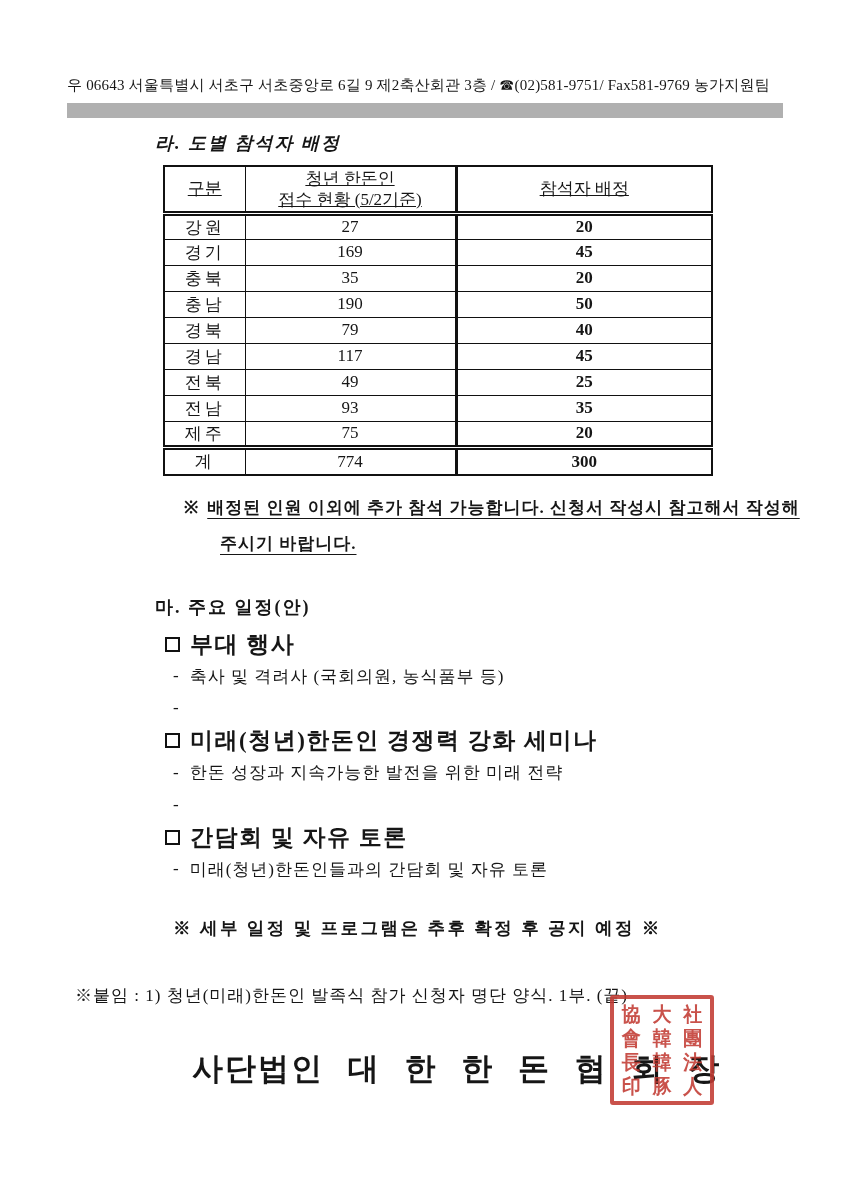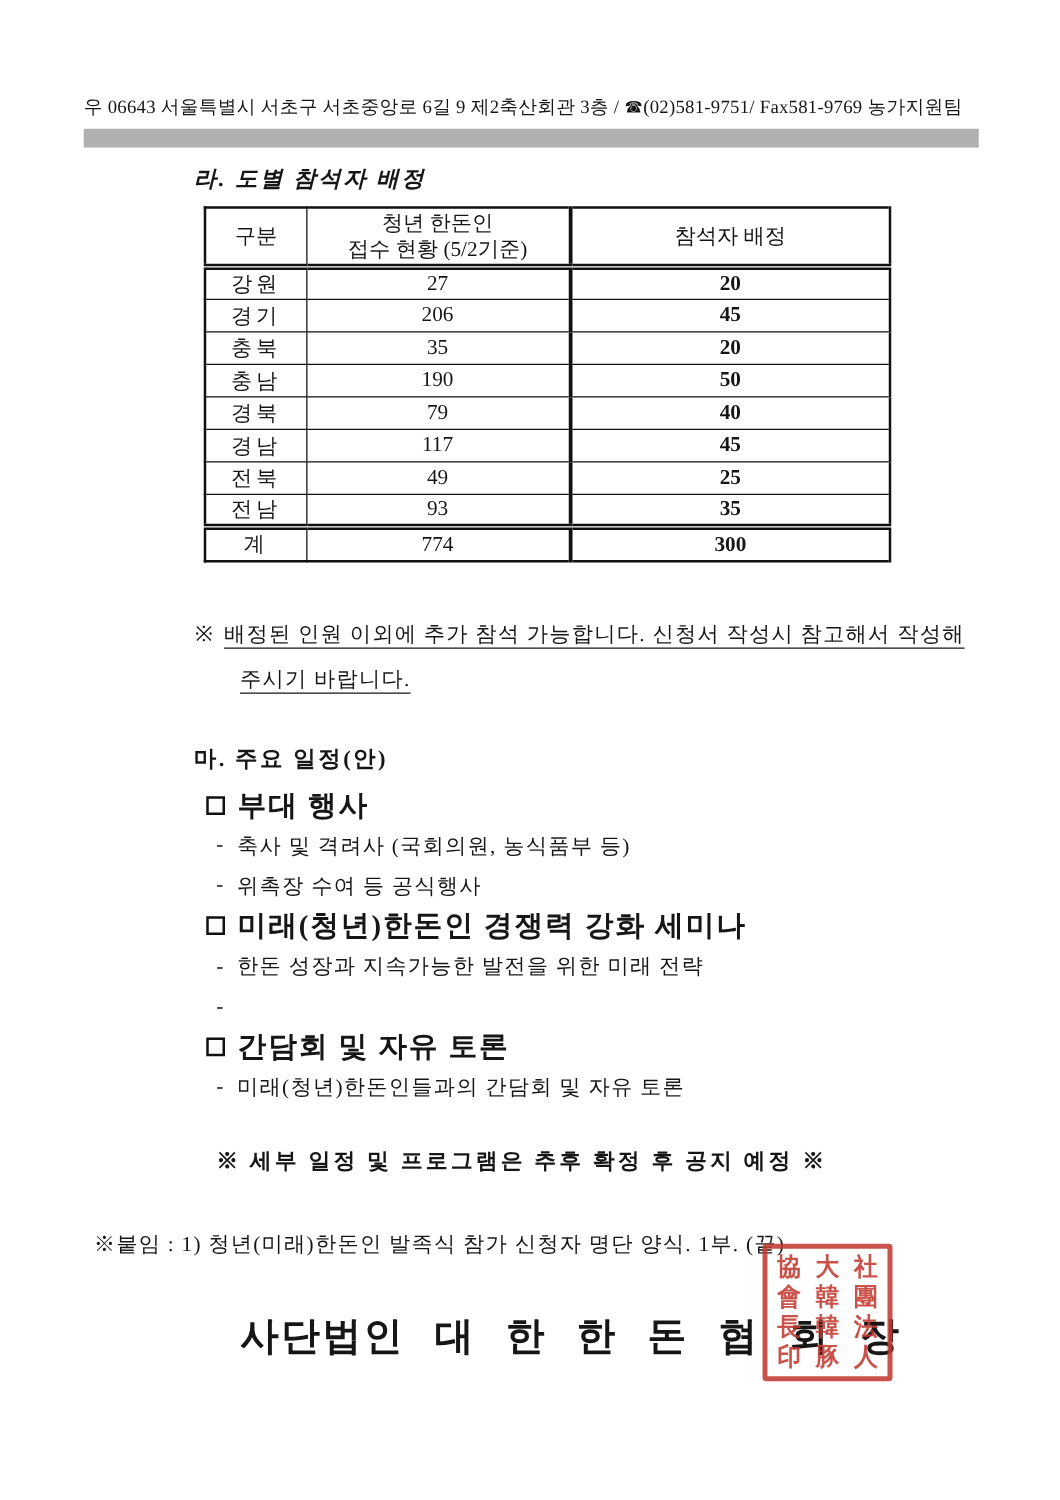--- a/index.html
+++ b/index.html
@@ -13,32 +13,32 @@
     letter-spacing:0.2px;white-space:nowrap;}
   .header-bar{position:absolute;left:67px;top:103px;width:716px;height:15px;background:#b0b0b0;}
   
   .ra-title{position:absolute;left:155px;top:131px;font-size:18px;font-weight:bold;letter-spacing:2px;font-style:italic;}
   
   .alloc-table{position:absolute;left:163px;top:165px;width:548px;border-collapse:collapse;
     table-layout:fixed;border:2px solid #111;}
   .alloc-table col.c1{width:81px;} .alloc-table col.c2{width:211px;} .alloc-table col.c3{width:256px;}
   .alloc-table th,.alloc-table td{border:1px solid #111;text-align:center;vertical-align:middle;
     font-weight:normal;font-size:17px;padding:0;}
-  .alloc-table thead tr{height:47px;}
+  .alloc-table thead tr{height:47px;text-decoration:underline;}
   .alloc-table thead th{border-bottom:5px double #111;}
   .alloc-table tbody tr{height:26px;}
   .alloc-table tr.total-row{height:28px;}
   .alloc-table tr.total-row td{border-top:5px double #111;}
   .alloc-table .c3cell{border-left:3px solid #111;border-right:2px solid #111;}
   .alloc-table .region{letter-spacing:3px;}
   .alloc-table .alloc{font-weight:bold;margin-left:39px;}
   .hdr2 div{line-height:21px;}
   
-  .note-line{position:absolute;font-size:17px;font-weight:normal;letter-spacing:1px;
-    text-decoration:underline;text-underline-offset:5px;white-space:nowrap;}
+  .note-line{position:absolute;font-size:17px;font-weight:bold;letter-spacing:1px;
+    text-decoration:underline;text-underline-offset:5px;white-space:nowrap;margin-left:28px;}
   .note-1{left:156px;top:495px;}
   .note-2{left:192px;top:532px;}
   .note-mark{text-decoration:none;display:inline-block;margin-right:8px;}
   
   .ma-title{position:absolute;left:155px;top:595px;font-size:18px;font-weight:bold;letter-spacing:2px;}
   .schedule{position:absolute;left:165px;top:628px;width:560px;}
   .sch-line{height:32.2px;display:flex;align-items:center;white-space:nowrap;}
   .sch-head{font-size:23px;font-weight:bold;letter-spacing:1.5px;}
   .sch-item{font-size:17px;letter-spacing:1px;padding-left:8px;}
   .chk{display:inline-block;width:11px;height:11px;border:2.5px solid #111;margin-right:10px;flex:0 0 auto;}
@@ -83,21 +83,21 @@
       </tr>
     </thead>
     <tbody>
         <tr>
           <td class="region">강원</td>
           <td>27</td>
           <td class="alloc c3cell">20</td>
         </tr>
         <tr>
           <td class="region">경기</td>
-          <td>206</td>
+          <td>169</td>
           <td class="alloc c3cell">45</td>
         </tr>
         <tr>
           <td class="region">충북</td>
           <td>35</td>
           <td class="alloc c3cell">20</td>
         </tr>
         <tr>
           <td class="region">충남</td>
           <td>190</td>
@@ -115,20 +115,25 @@
         </tr>
         <tr>
           <td class="region">전북</td>
           <td>49</td>
           <td class="alloc c3cell">25</td>
         </tr>
         <tr>
           <td class="region">전남</td>
           <td>93</td>
           <td class="alloc c3cell">35</td>
+        </tr>
+        <tr>
+          <td class="region">제주</td>
+          <td>75</td>
+          <td class="alloc c3cell">20</td>
         </tr>
         <tr class="total-row">
           <td class="region">계</td>
           <td>774</td>
           <td class="alloc c3cell">300</td>
         </tr>
       </tbody>
   </table>
 
   <div class="note-line note-1">
@@ -142,21 +147,20 @@
       <div class="sch-line sch-head">
         <span class="chk"></span>
         <span>부대 행사</span>
       </div>
       <div class="sch-line sch-item">
         <span class="dash">-</span>
         <span>축사 및 격려사 (국회의원, 농식품부 등)</span>
       </div>
       <div class="sch-line sch-item">
         <span class="dash">-</span>
-        <span>위촉장 수여 등 공식행사</span>
       </div>
       <div class="sch-line sch-head">
         <span class="chk"></span>
         <span>미래(청년)한돈인 경쟁력 강화 세미나</span>
       </div>
       <div class="sch-line sch-item">
         <span class="dash">-</span>
         <span>한돈 성장과 지속가능한 발전을 위한 미래 전략</span>
       </div>
       <div class="sch-line sch-item">

